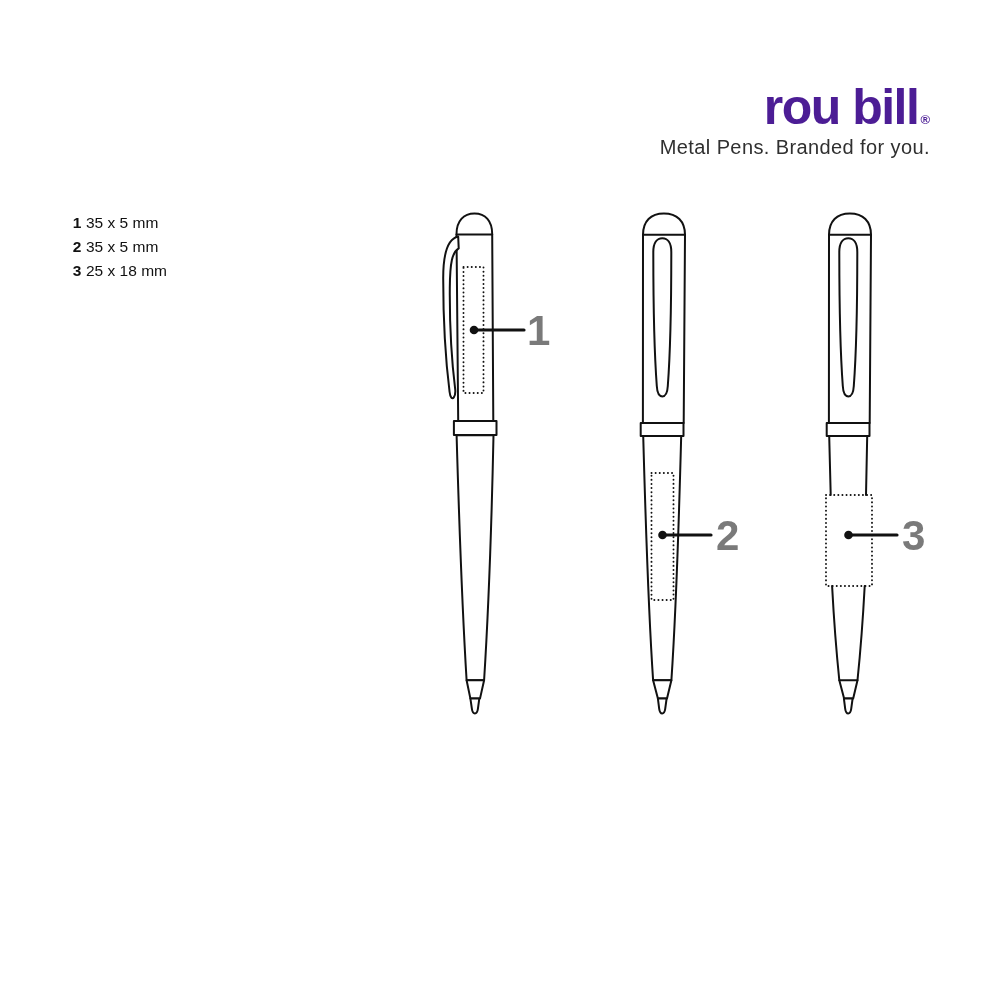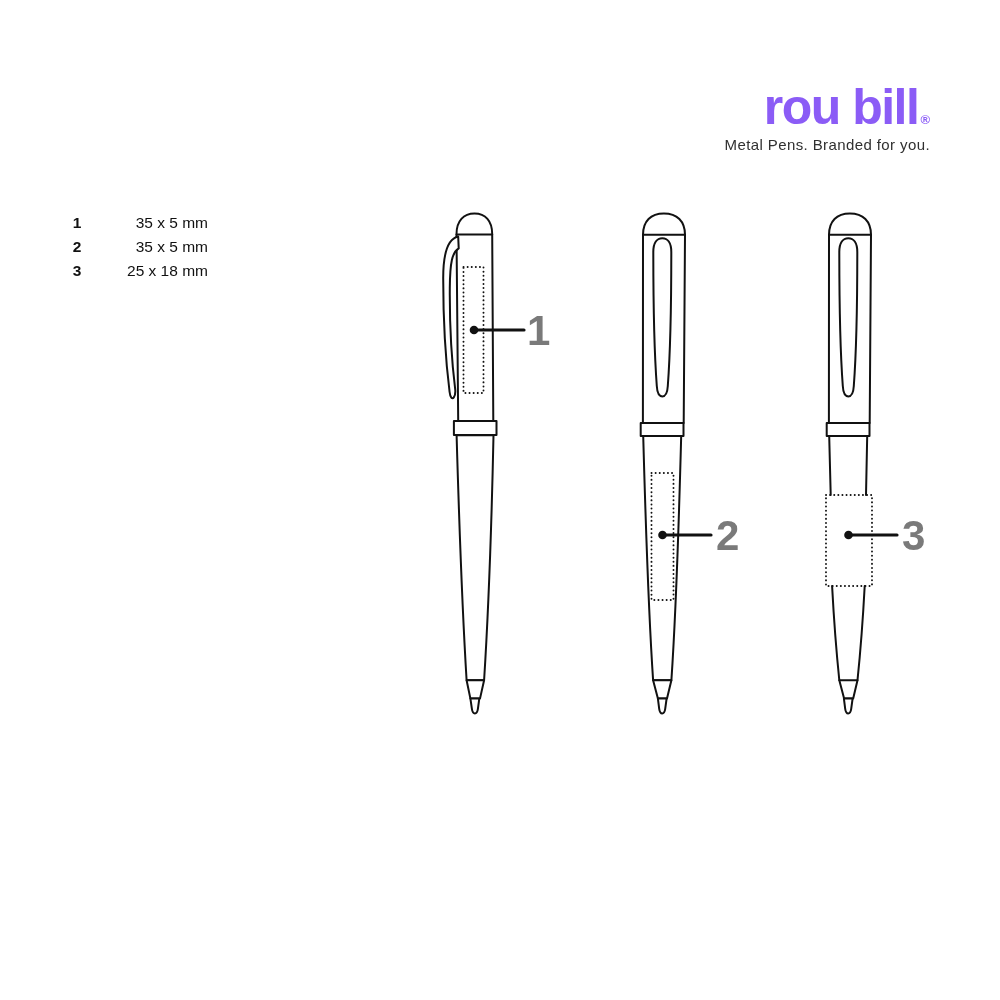--- a/index.html
+++ b/index.html
@@ -20,32 +20,32 @@
     position: absolute;
     top: 82px;
     right: 70px;
     text-align: right;
     line-height: 1;
   }
   .logo .brand {
     font-size: 50px;
     font-weight: bold;
     letter-spacing: -1.5px;
-    color: #8b5cf6;
+    color: #4c1d95;
     white-space: nowrap;
   }
   .logo .reg {
     font-size: 13px;
     font-weight: bold;
     letter-spacing: 0;
     margin-left: 2px;
   }
   .logo .tagline {
     margin-top: 5px;
-    font-size: 15px;
+    font-size: 20px;
     letter-spacing: 0.4px;
     color: #303030;
     white-space: nowrap;
   }
   
   .legend {
     position: absolute;
     top: 211px;
     left: 68px;
     font-size: 15.5px;
@@ -55,21 +55,20 @@
     align-items: center;
     height: 24px;
   }
   .legend-num {
     width: 18px;
     text-align: center;
     font-weight: bold;
   }
   .legend-size {
     width: 122px;
-    text-align: right;
   }
   
   .diagram {
     position: absolute;
     top: 0;
     left: 0;
   }
   .outline {
     fill: #ffffff;
     stroke: #111111;

